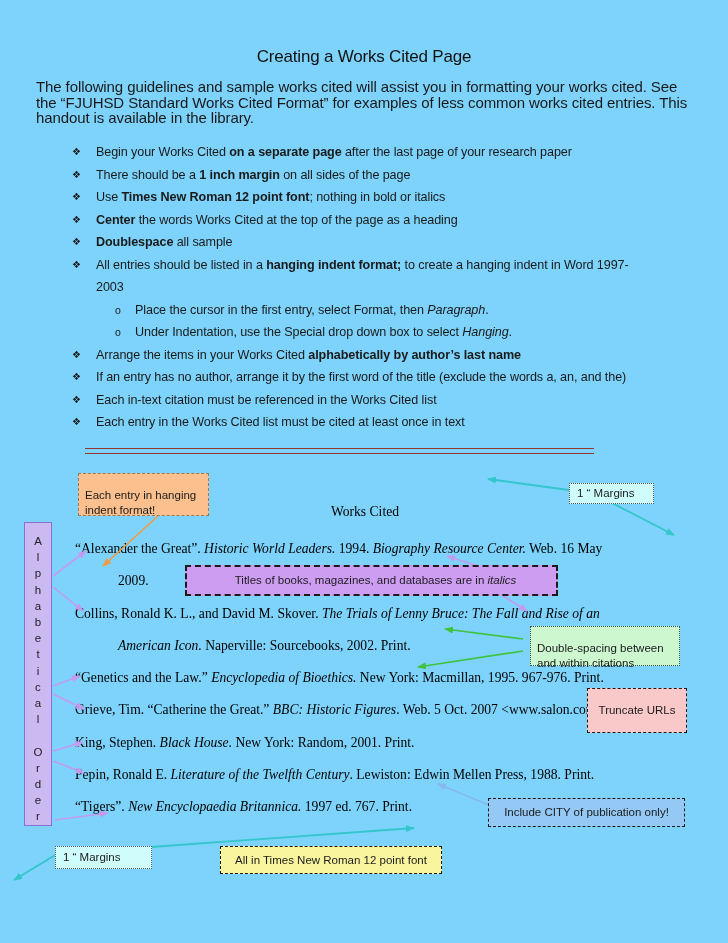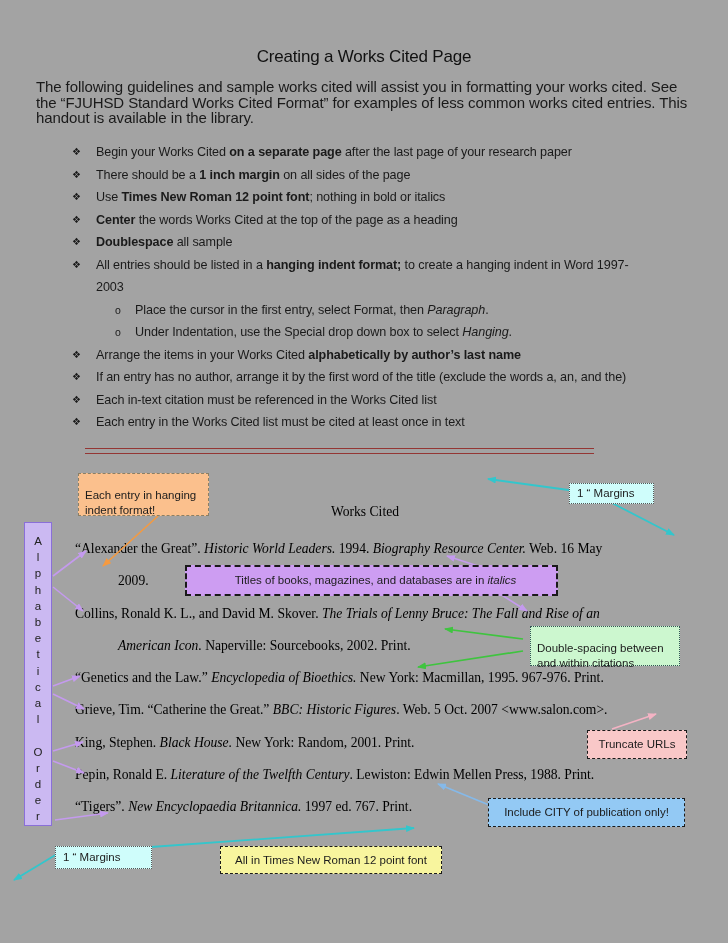--- a/index.html
+++ b/index.html
@@ -1,16 +1,16 @@
 <!DOCTYPE html>
 <html><head>
 <meta charset="utf-8">
 <style>
   html,body{margin:0;padding:0;background:#fff;}
-  .page{position:relative;width:728px;height:943px;background:#a3a3a3;overflow:hidden;
+  .page{position:relative;width:728px;height:943px;background:#7dd3fc;overflow:hidden;
         font-family:"Liberation Sans",sans-serif;color:#1a1a1a;}
 
   
   .title{position:absolute;top:47px;left:0;width:728px;text-align:center;
          font-size:17px;letter-spacing:-0.2px;color:#111;}
   .intro{position:absolute;top:79px;left:36px;width:656px;
          font-size:15px;line-height:15.6px;letter-spacing:-0.1px;}
   .guidelines{position:absolute;top:141px;left:72px;width:658px;
               font-size:12.6px;line-height:22.5px;letter-spacing:-0.1px;}
   .bullet-item{padding-left:24px;text-indent:-24px;}
@@ -40,21 +40,21 @@
 
   
   .co{position:absolute;font-size:11.5px;line-height:1.3;color:#1c1c1c;
       box-sizing:border-box;z-index:6;}
   .co.pad{padding:14px 6px;}
   .co.ctr{display:flex;align-items:center;justify-content:center;text-align:center;}
   #co-hanging{left:78px;top:473px;width:131px;height:43px;border:1px dashed #8a7f66;}
   #co-margins-top{left:569px;top:483px;width:85px;height:21px;border:1px dotted #555;padding:2px 7px;}
   #co-italic{left:185px;top:565px;width:373px;height:31px;border:2px dashed #1a1a1a;padding-left:8px;}
   #co-double{left:530px;top:626px;width:150px;height:40px;border:1px dotted #355;}
-  #co-truncate{left:587px;top:730px;width:100px;height:29px;border:1px dashed #1a1a1a;}
+  #co-truncate{left:587px;top:688px;width:100px;height:45px;border:1px dashed #1a1a1a;}
   #co-city{left:488px;top:798px;width:197px;height:29px;border:1px dashed #1a1a1a;}
   #co-margins-bottom{left:55px;top:846px;width:97px;height:23px;border:1px dotted #555;padding:3px 7px;}
   #co-times{left:220px;top:846px;width:222px;height:28px;border:1px dashed #1a1a1a;}
 
   
   .arrows{position:absolute;left:0;top:0;width:728px;height:943px;z-index:5;pointer-events:none;}
 </style>
 </head>
 <body>
 

